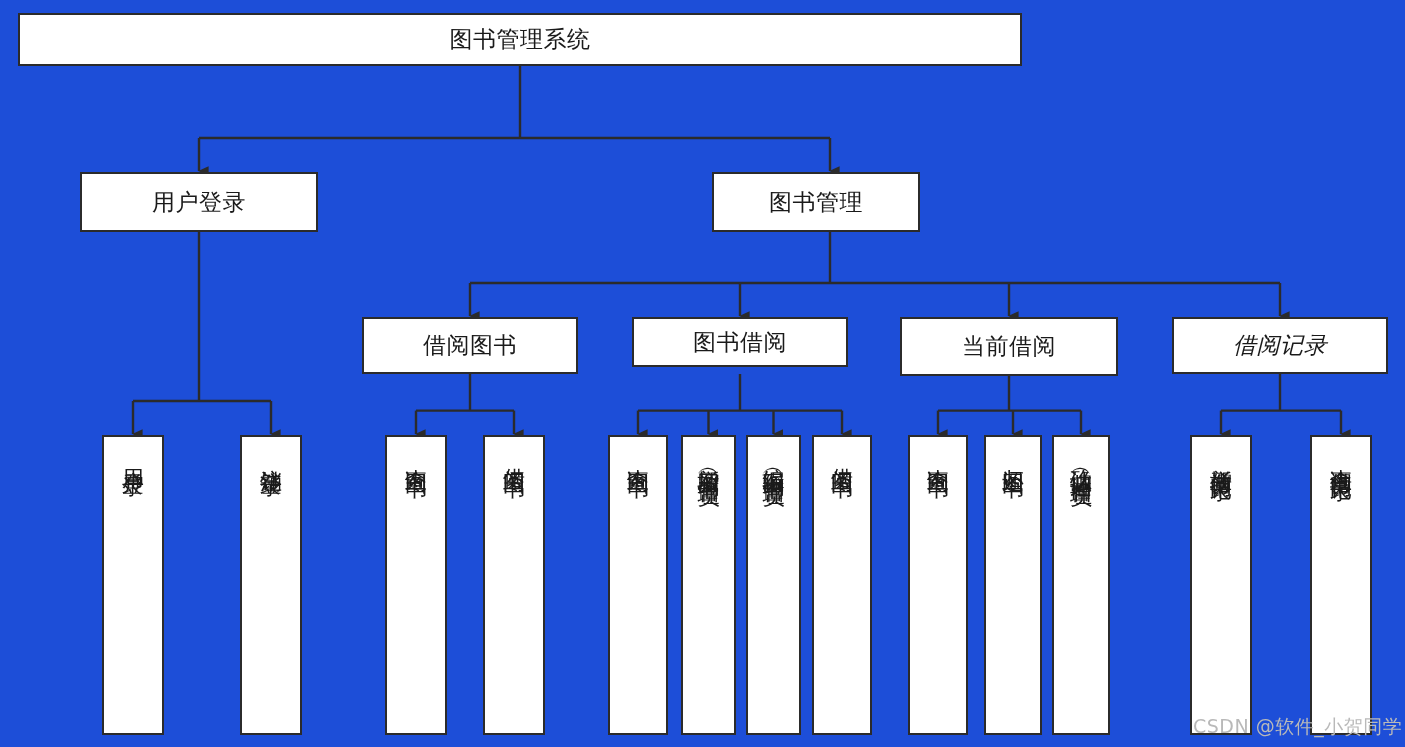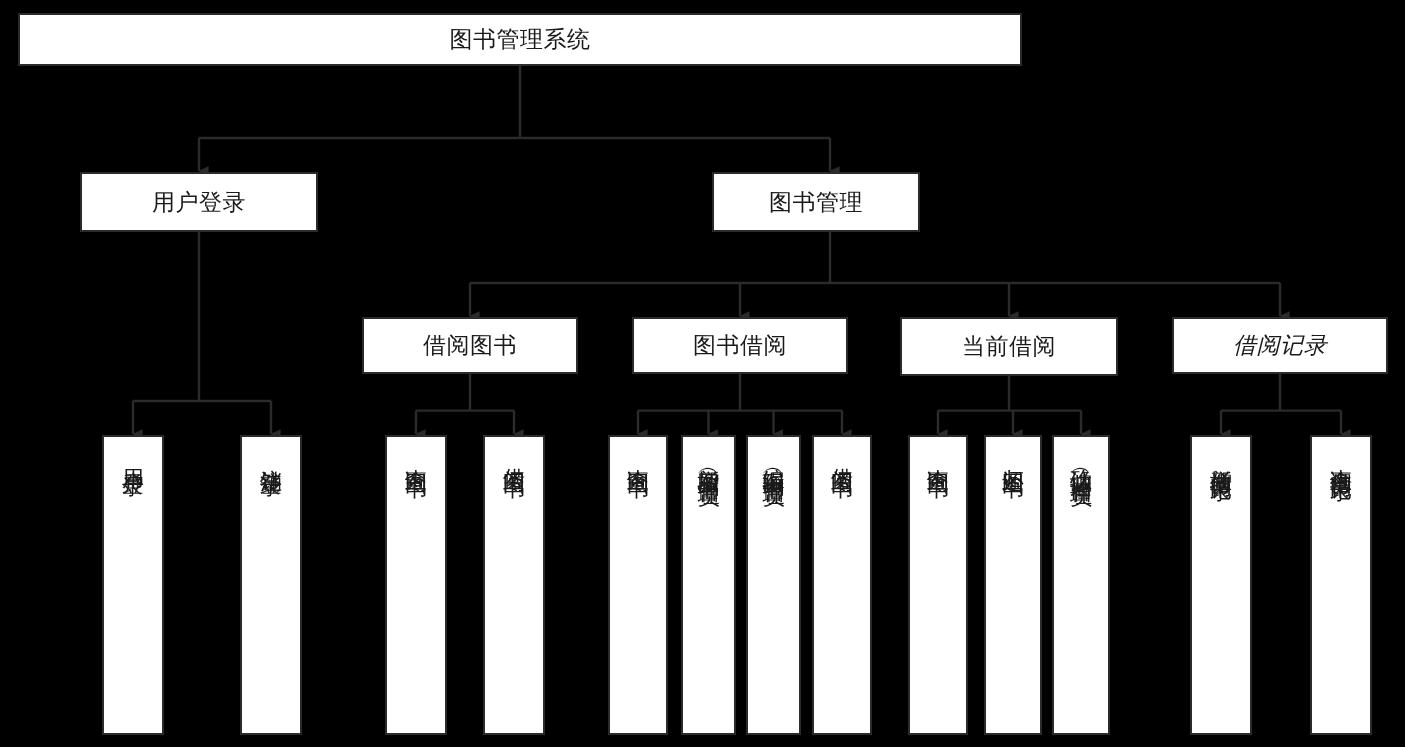--- a/index.html
+++ b/index.html
@@ -7,21 +7,21 @@
     padding: 0;
     background: #ffffff;
   }
   body {
     font-family: "DejaVu Sans", "Liberation Sans", sans-serif;
   }
   #canvas {
     position: relative;
     width: 1405px;
     height: 747px;
-    background: #000000;
+    background: #1d4ed8;
     overflow: hidden;
   }
   #wires {
     position: absolute;
     left: 0;
     top: 0;
     width: 1405px;
     height: 747px;
     pointer-events: none;
   }
@@ -120,21 +120,21 @@
       </div>
       <div class="node horizontal" style="left: 80px; top: 172px; width: 238px; height: 60px;">
         <span class="label">用户登录</span>
       </div>
       <div class="node horizontal" style="left: 712px; top: 172px; width: 208px; height: 60px;">
         <span class="label">图书管理</span>
       </div>
       <div class="node horizontal" style="left: 362px; top: 317px; width: 216px; height: 57px;">
         <span class="label">借阅图书</span>
       </div>
-      <div class="node horizontal" style="left: 632px; top: 317px; width: 216px; height: 57px;">
+      <div class="node horizontal" style="left: 632px; top: 317px; width: 216px; height: 50px;">
         <span class="label">图书借阅</span>
       </div>
       <div class="node horizontal" style="left: 900px; top: 317px; width: 218px; height: 59px;">
         <span class="label">当前借阅</span>
       </div>
       <div class="node horizontal" style="left: 1172px; top: 317px; width: 216px; height: 57px; font-style: italic;">
         <span class="label">借阅记录</span>
       </div>
       <div class="node vertical" style="left: 102px; top: 435px; width: 62px; height: 300px;">
         <span class="label">用户登录</span>
@@ -170,14 +170,15 @@
         <span class="label">确认归还（管理员）</span>
       </div>
       <div class="node vertical" style="left: 1190px; top: 435px; width: 62px; height: 300px;">
         <span class="label">新增借阅记录</span>
       </div>
       <div class="node vertical" style="left: 1310px; top: 435px; width: 62px; height: 300px;">
         <span class="label">查询借阅记录</span>
       </div>
     </div>
 
+  <div class="watermark" style="left: 1193px; top: 714px; color: rgb(185, 185, 185);">CSDN @软件_小贺同学</div>
 
 </div>
 
 </body></html>

